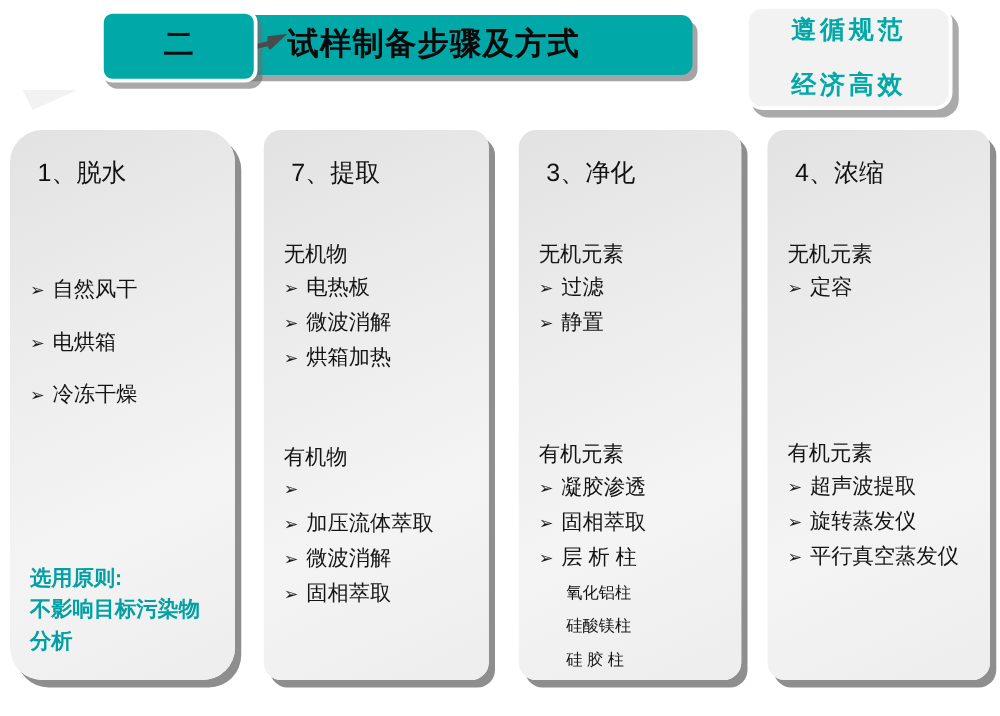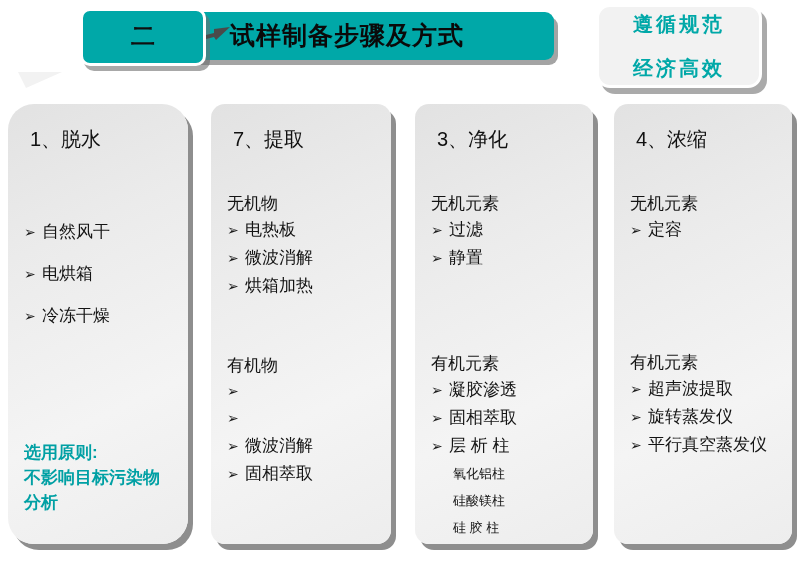--- a/index.html
+++ b/index.html
@@ -191,21 +191,21 @@
   }
   .sub-item {
     font-size: 13px;
     color: #141414;
     line-height: 27px;
     white-space: nowrap;
     padding-left: 22px;
   }
 
   .note {
-    margin-top: 14px;
+    margin-top: 24px;
     margin-left: 2px;
     font-size: 17px;
     font-weight: bold;
     color: #00a0a4;
     line-height: 25px;
     width: 150px;
   }
   .gap-lg  { height: 40px; }
   .gap-xl  { height: 54px; }
   .gap-xxl { height: 66px; }
@@ -290,20 +290,21 @@
     </div>
     <div class="gap-xl"></div>
     <div class="group">
       <div class="group-label">有机物</div>
       <ul class="bullet-list">
         <li class="bullet-item">
           <span class="bullet-glyph">➢</span>
         </li>
         <li class="bullet-item">
           <span class="bullet-glyph">➢</span>
+          <span class="bullet-text">加压流体萃取</span>
         </li>
         <li class="bullet-item">
           <span class="bullet-glyph">➢</span>
           <span class="bullet-text">微波消解</span>
         </li>
         <li class="bullet-item">
           <span class="bullet-glyph">➢</span>
           <span class="bullet-text">固相萃取</span>
         </li>
       </ul>

